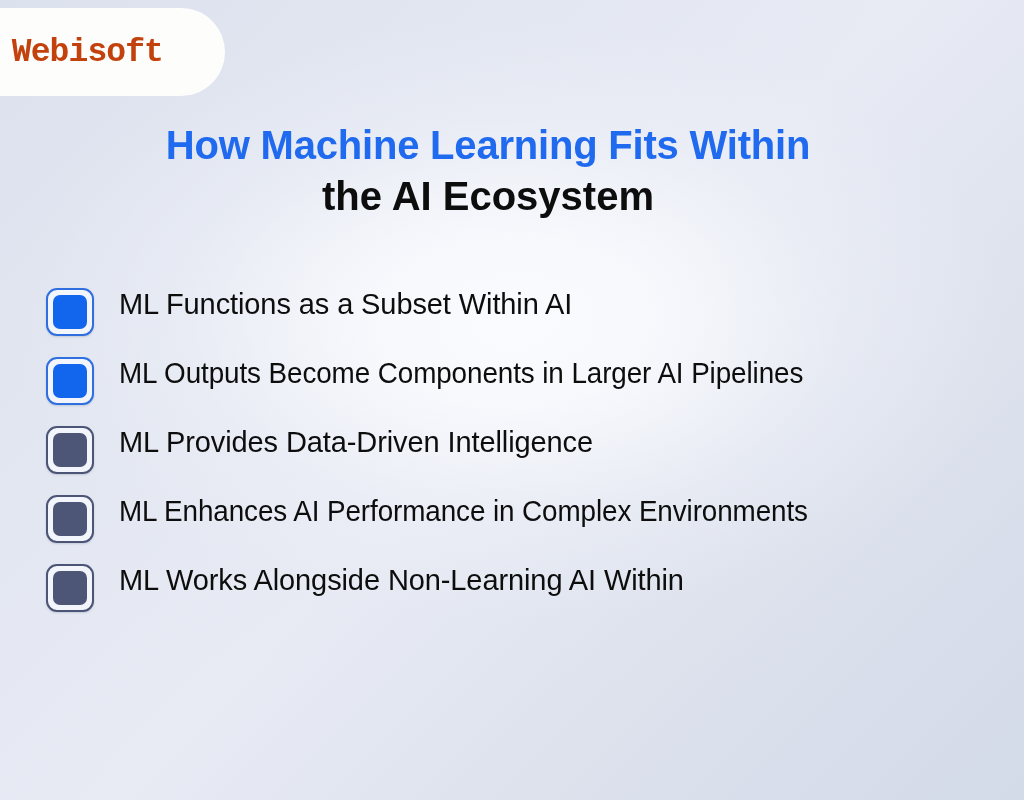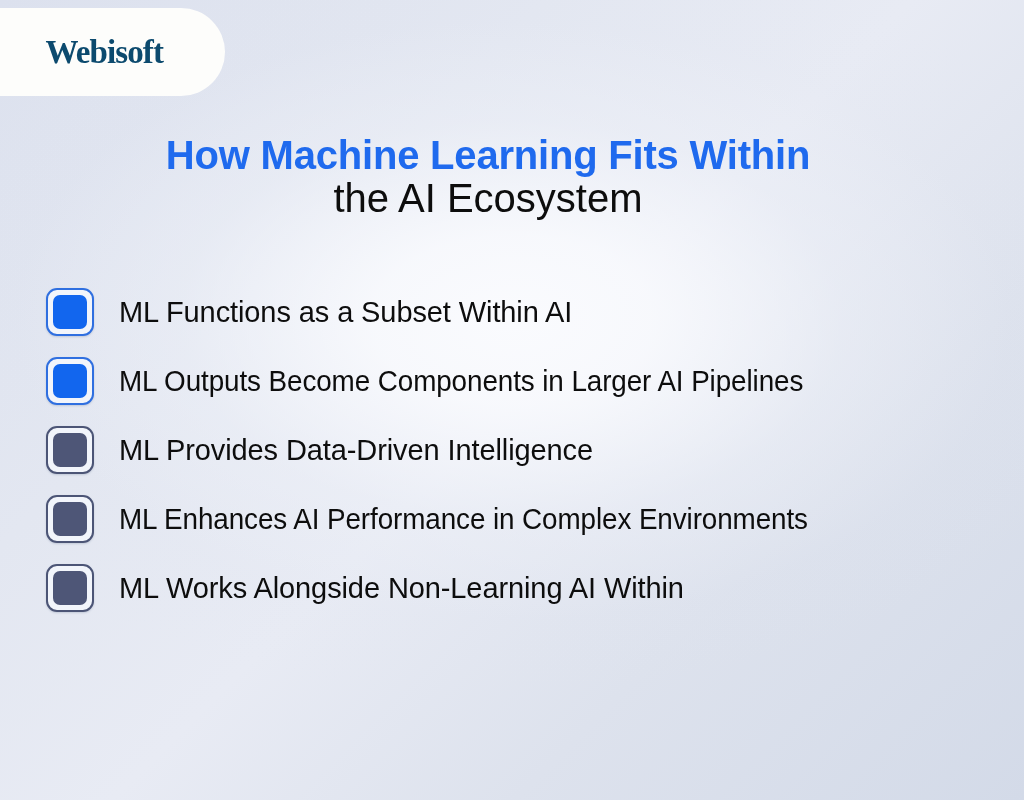--- a/index.html
+++ b/index.html
@@ -35,64 +35,63 @@
     height: 88px;
     background: #fdfdfb;
     border-radius: 0 60px 60px 0;
     display: flex;
     align-items: center;
     justify-content: flex-end;
     padding-right: 62px;
     box-sizing: border-box;
   }
   .logo-text {
-    font-family: Liberation Serif, serif;
+    font-family: Liberation Mono, monospace;
     font-size: 33px;
     font-weight: bold;
-    color: #0c4a6e;
+    color: #c2410c;
     letter-spacing: -0.9px;
     white-space: nowrap;
   }
 
   
   .title-block {
     position: absolute;
     left: 0;
-    top: 134px;
+    top: 124px;
     width: 976px;
     text-align: center;
     line-height: 1.06;
   }
   .title-line {
     display: block;
     font-size: 40px;
     white-space: nowrap;
   }
   .title-line-1 {
     color: #1f6aee;
     font-weight: bold;
     letter-spacing: -0.2px;
   }
   .title-line-2 {
     color: #0d0d0d;
-    font-weight: normal;
+    font-weight: bold;
     letter-spacing: 0px;
-    margin-top: 1px;
+    margin-top: 9px;
   }
 
   
   .list {
     position: absolute;
     left: 46px;
     top: 288px;
     width: 960px;
   }
   .list-item {
     display: flex;
-    align-items: center;
     height: 48px;
     margin-bottom: 21px;
   }
 
   .checkbox {
     flex: 0 0 auto;
     width: 48px;
     height: 48px;
     border-radius: 11px;
     box-sizing: border-box;

